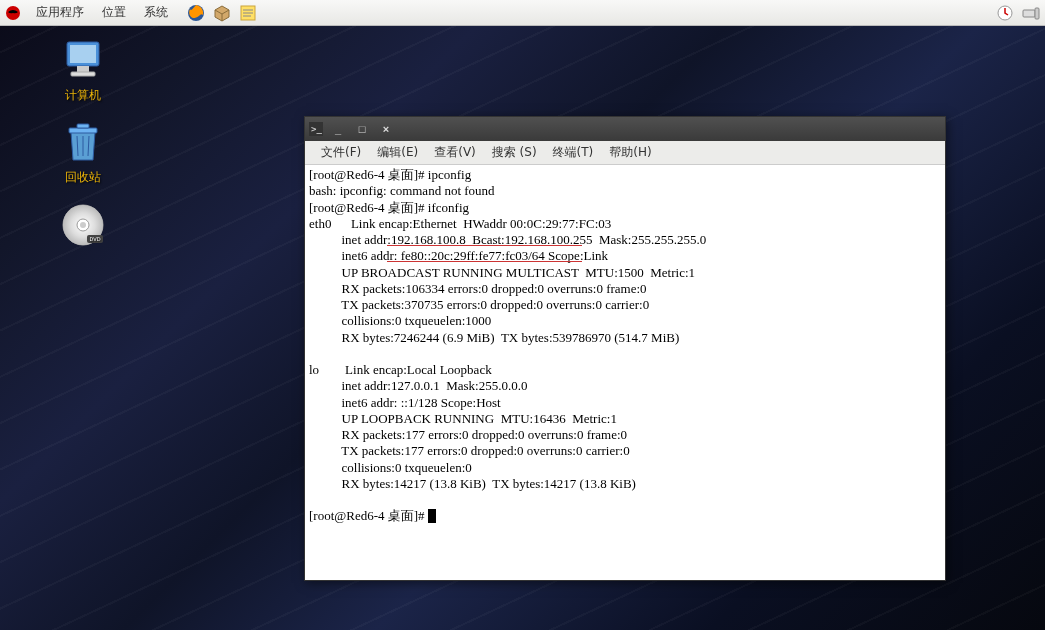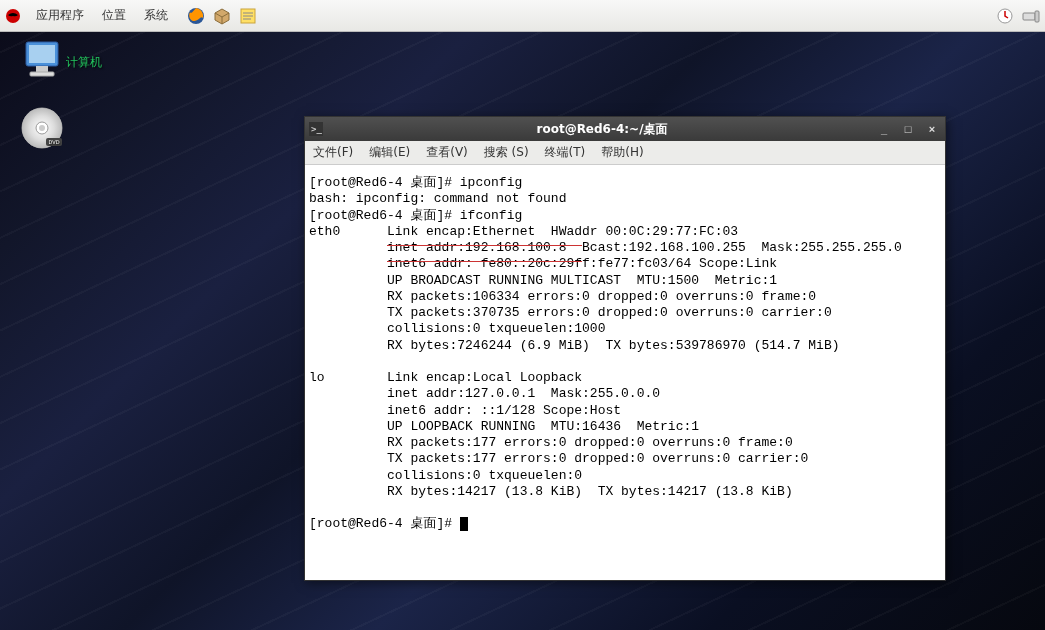--- a/index.html
+++ b/index.html
@@ -23,21 +23,21 @@
   position: absolute; inset: 0;
   background-image: repeating-linear-gradient(
     -25deg,
     transparent 0px, transparent 40px,
     rgba(255,255,255,0.03) 40px, rgba(255,255,255,0.03) 42px
   );
 }
 
 .top-panel {
   position: absolute; top: 0; left: 0; right: 0;
-  height: 32px;
+  height: 26px;
   background: linear-gradient(#f8f8f7, #e8e8e5);
   border-bottom: 1px solid #bbb;
   display: flex; align-items: center;
   padding: 0 4px; z-index: 100;
   color: #333;
 }
 .panel-left { display: flex; align-items: center; gap: 2px; }
 .redhat-logo {
   width: 18px; height: 18px;
   display: inline-flex; align-items: center; justify-content: center;
@@ -50,22 +50,22 @@
 .panel-icons { display: flex; gap: 6px; margin-left: 8px; }
 .panel-icon { width: 20px; height: 20px; display: inline-flex; align-items: center; justify-content: center; }
 .panel-right { margin-left: auto; display: flex; gap: 6px; align-items: center; }
 
 .desktop-icons {
   position: absolute; top: 36px; left: 18px;
   display: flex; flex-direction: column; gap: 16px;
   z-index: 5;
 }
 .desktop-icon {
-  display: flex; flex-direction: row; align-items: center;
-  width: 130px; cursor: pointer; color: #22c55e;
+  display: flex; flex-direction: column; align-items: center;
+  width: 130px; cursor: pointer; color: #eab308;
   text-align: center; text-shadow: 1px 1px 2px #000;
 }
 .desktop-icon .icon-img {
   width: 48px; height: 48px; margin-bottom: 4px;
   display: flex; align-items: center; justify-content: center;
 }
 .desktop-icon .label { font-size: 12px; line-height: 1.2; }
 
 .terminal-window {
   position: absolute; top: 116px; left: 304px;
@@ -87,29 +87,29 @@
 .titlebar-buttons { display: flex; gap: 6px; }
 .titlebar-btn {
   width: 18px; height: 14px;
   color: #ddd; cursor: pointer;
   font-family: sans-serif; font-size: 11px;
   display: inline-flex; align-items: center; justify-content: center;
 }
 .menubar {
   height: 24px; background: #ececea;
   border-bottom: 1px solid #ccc;
-  display: flex; align-items: center; padding: 0 0;
+  display: flex; align-items: center; padding: 0 8px;
   font-size: 12px; color: #333;
 }
 .menubar .menu-item { padding: 2px 8px; }
 .terminal-body {
   flex: 1; background: #fff; color: #000;
-  font-family: Liberation Mono, monospace;
+  font-family: Liberation Serif, serif;
   font-size: 13px; line-height: 1.25;
-  padding: 10px 4px; overflow: hidden;
+  padding: 2px 4px; overflow: hidden;
   white-space: pre; position: relative;
 }
 .underline-red {
   position: absolute; height: 1px; background: #c33;
 }
 .cursor-box {
   display: inline-block; width: 8px; height: 14px;
   background: #000; vertical-align: text-bottom;
 }
 </style>
@@ -176,20 +176,33 @@
           <rect x="11" y="9" width="26" height="18" fill="#a8d0f0"></rect>
           <rect x="18" y="30" width="12" height="6" fill="#ccc"></rect>
           <rect x="12" y="36" width="24" height="4" rx="1" fill="#ddd" stroke="#aaa"></rect>
         </svg>
     </div>
     <span class="label">计算机</span>
   </div>
   <div class="desktop-icon">
     <div class="icon-img">
       <svg width="48" height="48" viewBox="0 0 48 48">
+          <path d="M12 14 L14 42 L34 42 L36 14 Z" fill="#5a9fd4" stroke="#2c5aa0"></path>
+          <rect x="10" y="10" width="28" height="5" rx="1" fill="#6db3f2" stroke="#2c5aa0"></rect>
+          <rect x="18" y="6" width="12" height="4" rx="1" fill="#6db3f2" stroke="#2c5aa0"></rect>
+          <line x1="18" y1="18" x2="19" y2="38" stroke="#2c5aa0"></line>
+          <line x1="24" y1="18" x2="24" y2="38" stroke="#2c5aa0"></line>
+          <line x1="30" y1="18" x2="29" y2="38" stroke="#2c5aa0"></line>
+        </svg>
+    </div>
+    <span class="label">回收站</span>
+  </div>
+  <div class="desktop-icon">
+    <div class="icon-img">
+      <svg width="48" height="48" viewBox="0 0 48 48">
           <circle cx="24" cy="24" r="20" fill="#eee" stroke="#999"></circle>
           <circle cx="24" cy="24" r="20" fill="url(#g)"></circle>
           <defs>
             <radialGradient id="g">
               <stop offset="0%" stop-color="#fff"></stop>
               <stop offset="60%" stop-color="#ddd"></stop>
               <stop offset="100%" stop-color="#bbb"></stop>
             </radialGradient>
           </defs>
           <circle cx="24" cy="24" r="6" fill="#fff" stroke="#999"></circle>
@@ -202,21 +215,20 @@
 </div>
 
 <div class="terminal-window">
   <div class="titlebar">
     <span class="titlebar-icon">
       <svg width="14" height="14" viewBox="0 0 14 14">
           <rect width="14" height="14" fill="#333"></rect>
           <text x="2" y="10" fill="#ccc" font-size="9" font-family="monospace">&gt;_</text>
         </svg>
     </span>
-    <span class="titlebar-title">root@Red6-4:~/桌面</span>
     <div class="titlebar-buttons">
       <span class="titlebar-btn">_</span>
       <span class="titlebar-btn">□</span>
       <span class="titlebar-btn">×</span>
     </div>
   </div>
   <div class="menubar">
     <span class="menu-item">文件(F)</span>
     <span class="menu-item">编辑(E)</span>
     <span class="menu-item">查看(V)</span>

